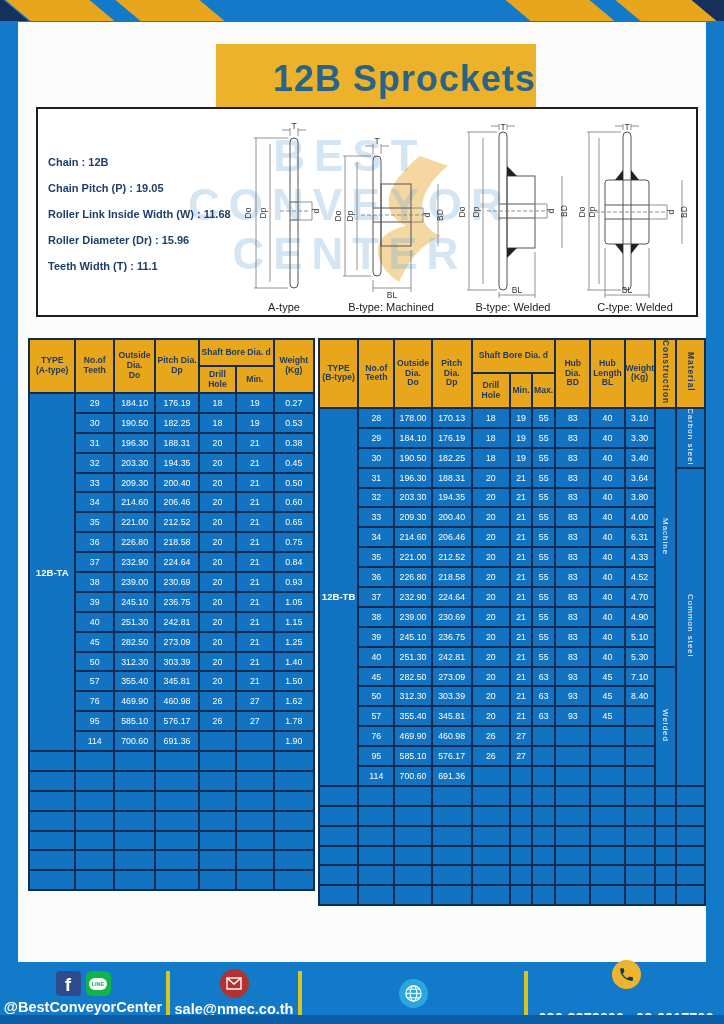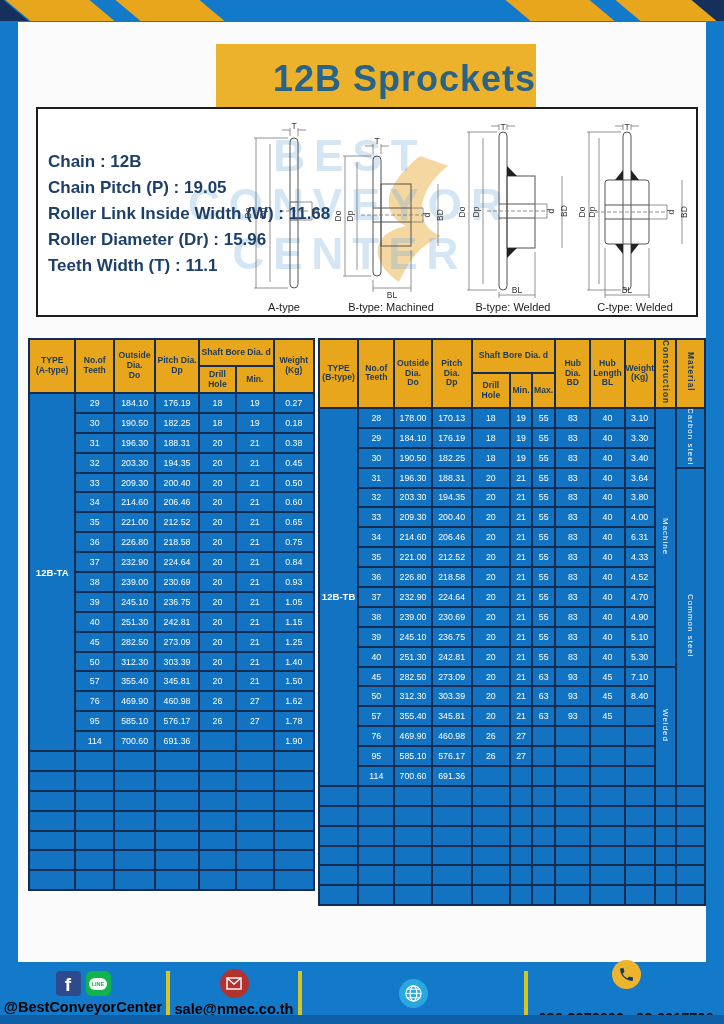--- a/index.html
+++ b/index.html
@@ -16,21 +16,21 @@
   .stripe.yellow{background:var(--gold);}
   .stripe.navy{background:var(--navy);}
   .bottom-strip{position:absolute;left:0;bottom:0;width:724px;height:9px;background:var(--blueDark);}
 
   .title-banner{position:absolute;left:216px;top:44px;width:320px;height:69px;background:var(--banner);
     display:flex;align-items:center;justify-content:flex-end;}
   .title-banner h1{font-size:36px;font-weight:bold;color:var(--titleText);letter-spacing:1px;}
 
   .spec-box{position:absolute;left:36px;top:107px;width:662px;height:210px;background:#fff;border:2px solid #1d1d1d;}
   .spec-lines{position:absolute;left:10px;top:40px;z-index:2;}
-  .spec-lines div{font-size:17px;font-weight:bold;color:var(--specText);line-height:26px;white-space:nowrap;}
+  .spec-lines div{font-size:11px;font-weight:bold;color:var(--specText);line-height:26px;white-space:nowrap;}
   .watermark{position:absolute;left:150px;top:22px;z-index:0;color:rgba(125,175,220,0.33);
     font-weight:bold;font-size:44px;line-height:49px;letter-spacing:9px;text-align:center;}
   .wm-swoosh{position:absolute;left:300px;top:40px;width:150px;height:140px;z-index:0;opacity:.45;}
   .drawings{position:absolute;left:200px;top:4px;width:458px;height:200px;display:flex;z-index:1;align-items:flex-end;}
   .drawing{display:flex;flex-direction:column;align-items:center;}
   .drawing svg{display:block;}
   .draw-label{font-size:11px;color:#1c1c1c;margin-top:1px;white-space:nowrap;}
   .dwg-line{stroke:#555;stroke-width:1;fill:none;}
   .dwg-dim{stroke:#777;stroke-width:0.8;fill:none;}
   .dwg-txt{font-size:8.5px;fill:#333;}
@@ -45,21 +45,21 @@
   .vtext{writing-mode:vertical-rl;letter-spacing:1px;display:inline-block;}
   th .vtext{font-size:8.4px;}
   td .vtext{font-size:8px;}
   #table-a{left:28px;top:338px;width:287px;}
   #table-b{left:318px;top:338px;width:388px;}
 
   .footer{position:absolute;left:0;top:962px;width:724px;height:62px;background:var(--blue);
     display:flex;align-items:center;}
   .f-item{display:flex;flex-direction:column;align-items:center;justify-content:center;gap:3px;}
   .f-div{width:4px;height:44px;background:var(--divider);}
-  .f-label{color:#000000;font-weight:bold;font-size:14.5px;white-space:nowrap;}
+  .f-label{color:#ffffff;font-weight:bold;font-size:14.5px;white-space:nowrap;}
   .icon-row{display:flex;gap:5px;align-items:center;}
   .fb-icon{width:25px;height:25px;background:#2e4a8c;border-radius:4px;color:#fff;font-weight:bold;
     font-size:19px;display:flex;align-items:flex-end;justify-content:center;line-height:23px;}
   .line-icon{width:25px;height:25px;background:#0fb44a;border-radius:6px;display:flex;align-items:center;justify-content:center;}
   .line-bubble{width:18px;height:12px;background:#fff;border-radius:6px;color:#0fb44a;font-size:5.5px;
     font-weight:bold;display:flex;align-items:center;justify-content:center;}
   .circle-icon{width:29px;height:29px;border-radius:50%;display:flex;align-items:center;justify-content:center;}
   .mail-bg{background:#b23230;}
   .globe-bg{background:#2ba7e0;}
   .phone-bg{background:#ecb52d;}
@@ -268,21 +268,21 @@
           <td>18</td>
           <td>19</td>
           <td>0.27</td>
         </tr>
         <tr>
           <td>30</td>
           <td>190.50</td>
           <td>182.25</td>
           <td>18</td>
           <td>19</td>
-          <td>0.18</td>
+          <td>0.53</td>
         </tr>
         <tr>
           <td>31</td>
           <td>196.30</td>
           <td>188.31</td>
           <td>20</td>
           <td>21</td>
           <td>0.38</td>
         </tr>
         <tr>

